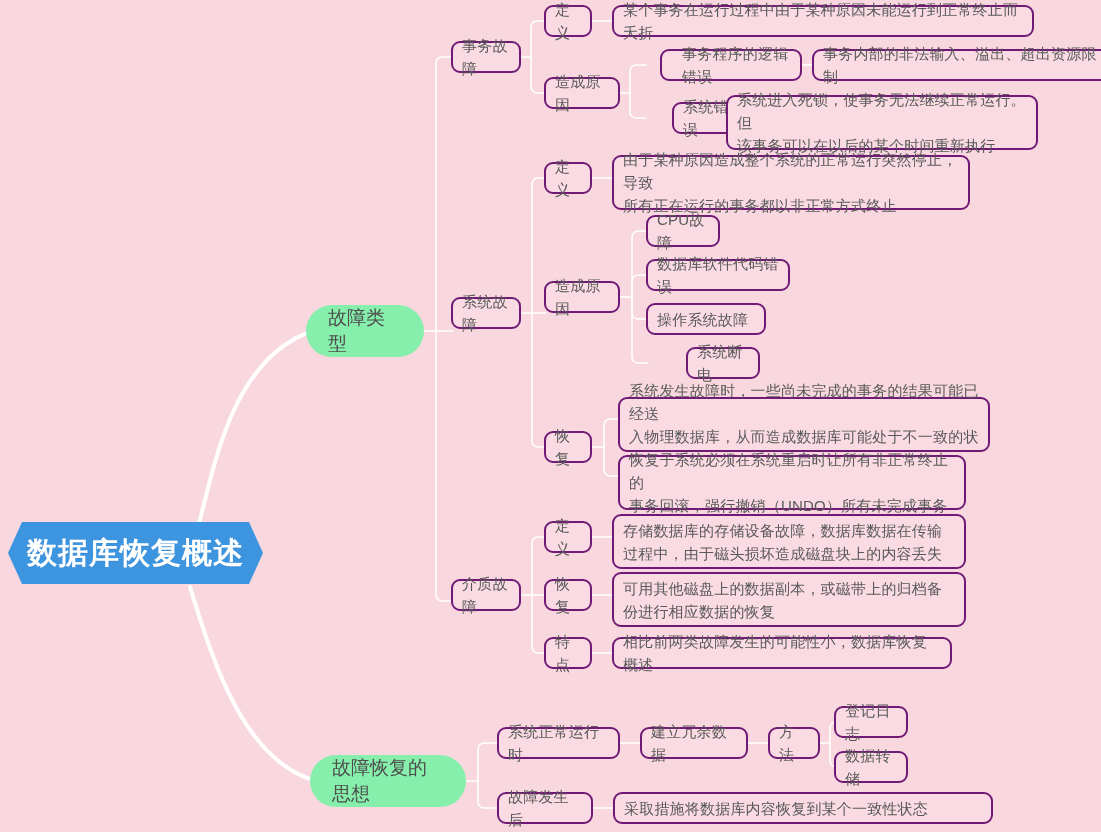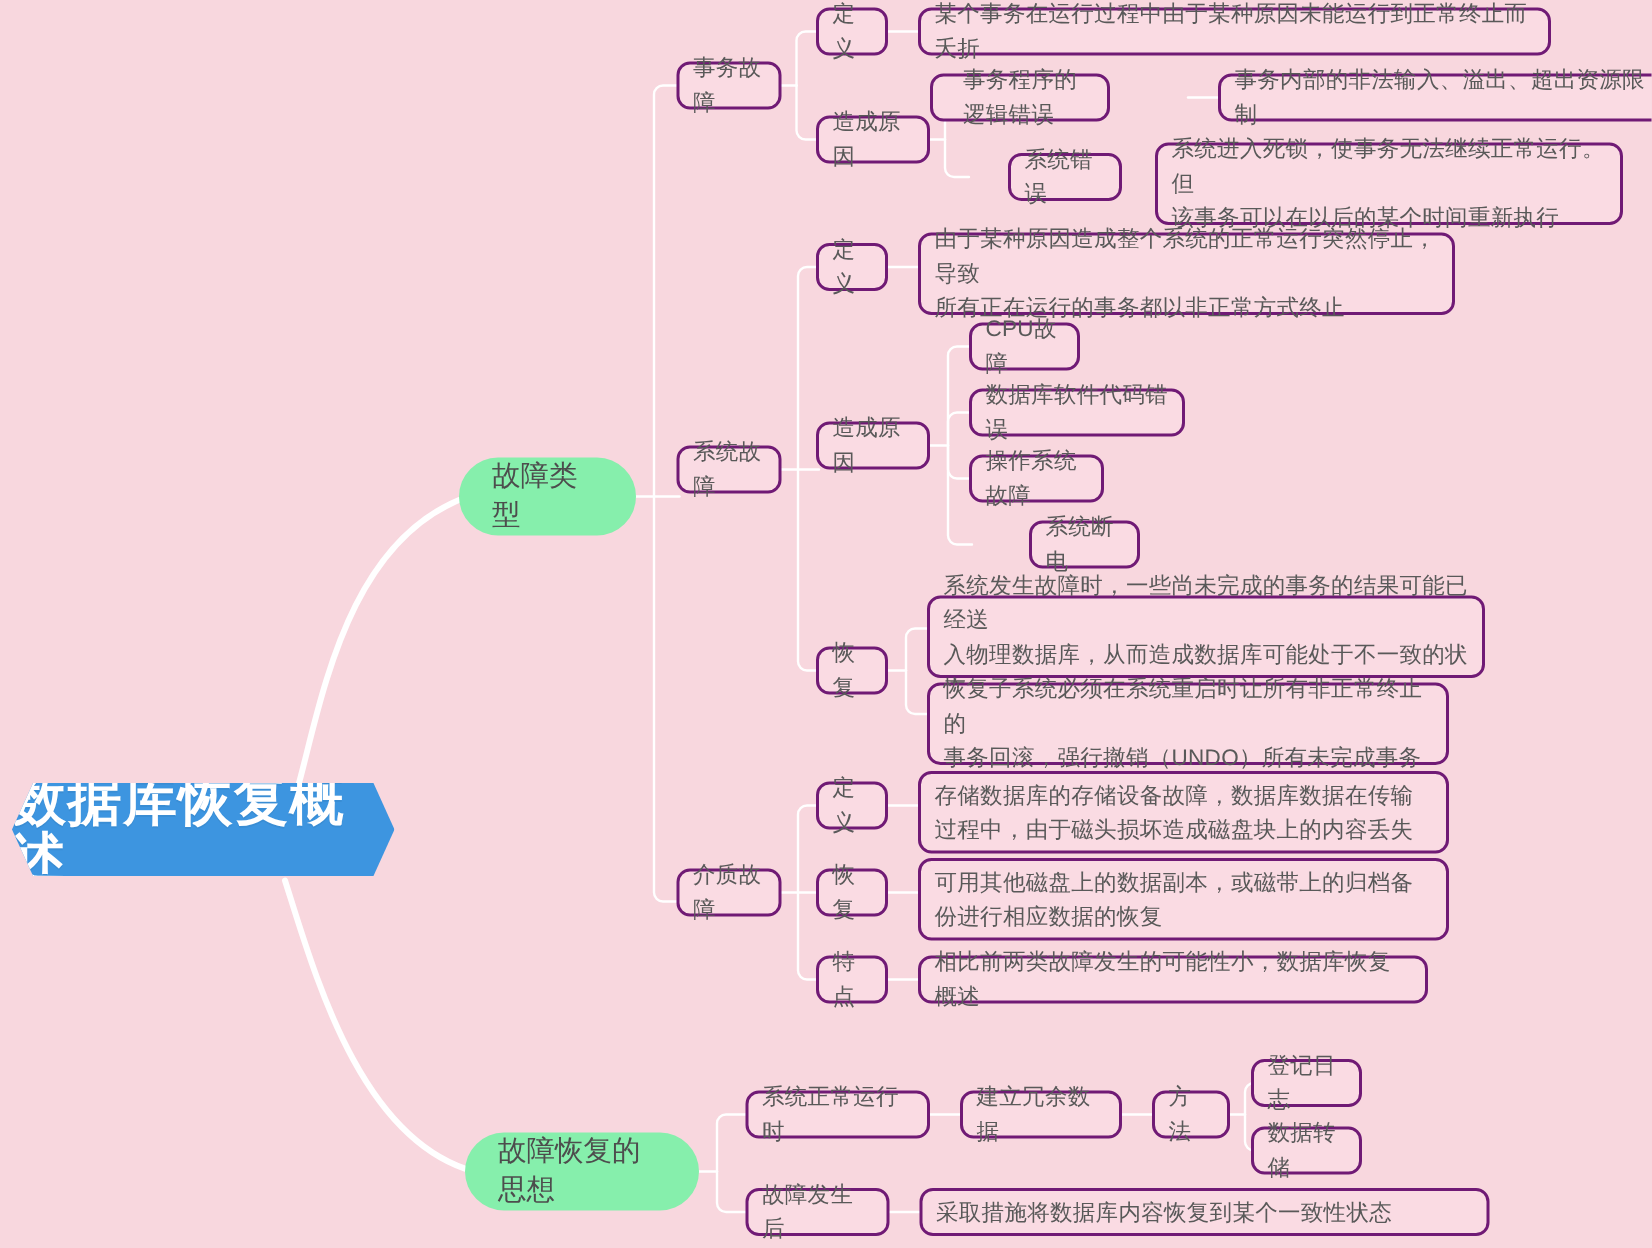--- a/index.html
+++ b/index.html
@@ -53,21 +53,21 @@
     padding: 8px 22px;
     font-size: 19px;
     line-height: 26px;
     color: #4d4d4d;
     justify-content: center;
   }
   
   .root {
     background: #3d95e0;
     color: #ffffff;
-    font-size: 36px;
+    font-size: 30px;
     font-weight: bold;
     line-height: 38px;
     justify-content: center;
     letter-spacing: 1px;
     -webkit-clip-path: polygon(0% 50%, 5.5% 0%, 94.5% 0%, 100% 50%, 94.5% 100%, 5.5% 100%);
     clip-path: polygon(0% 50%, 5.5% 0%, 94.5% 0%, 100% 50%, 94.5% 100%, 5.5% 100%);
     border-radius: 8px;
     text-shadow: 0 1px 0 rgba(0,0,0,0.05);
   }
 </style>
@@ -165,33 +165,33 @@
   </div>
 
   <div class="node topic" style="left:612px; top:5px; width:422px; height:32px;">
     <span>某个事务在运行过程中由于某种原因未能运行到正常终止而夭折</span>
   </div>
 
   <div class="node topic" style="left:544px; top:77px; width:76px; height:32px;">
     <span>造成原因</span>
   </div>
 
-  <div class="node topic" style="left:620px; top:49px; width:120px; height:32px;padding-left:20px;">
+  <div class="node topic" style="left:660px; top:49px; width:142px; height:32px;padding-left:20px;">
     <span>事务程序的逻辑错误</span>
   </div>
 
   <div class="node topic" style="left:812px; top:49px; width:300px; height:32px;">
     <span>事务内部的非法输入、溢出、超出资源限制</span>
   </div>
 
   <div class="node topic" style="left:672px; top:102px; width:76px; height:32px;">
     <span>系统错误</span>
   </div>
 
-  <div class="node topic" style="left:770px; top:95px; width:312px; height:55px; text-align:left;">
+  <div class="node topic" style="left:726px; top:95px; width:312px; height:55px; text-align:left;">
     <span>系统进入死锁，使事务无法继续正常运行。但
 该事务可以在以后的某个时间重新执行</span>
   </div>
 
   <div class="node topic" style="left:451px; top:297px; width:70px; height:32px;">
     <span>系统故障</span>
   </div>
 
   <div class="node topic" style="left:544px; top:162px; width:48px; height:32px;">
     <span>定义</span>
@@ -207,21 +207,21 @@
   </div>
 
   <div class="node topic" style="left:646px; top:215px; width:74px; height:32px;">
     <span>CPU故障</span>
   </div>
 
   <div class="node topic" style="left:646px; top:259px; width:144px; height:32px;">
     <span>数据库软件代码错误</span>
   </div>
 
-  <div class="node topic" style="left:646px; top:303px; width:90px; height:32px;">
+  <div class="node topic" style="left:646px; top:303px; width:120px; height:32px;">
     <span>操作系统故障</span>
   </div>
 
   <div class="node topic" style="left:646px; top:347px; width:74px; height:32px;margin-left:40px;">
     <span>系统断电</span>
   </div>
 
   <div class="node topic" style="left:544px; top:431px; width:48px; height:32px;">
     <span>恢复</span>
   </div>

